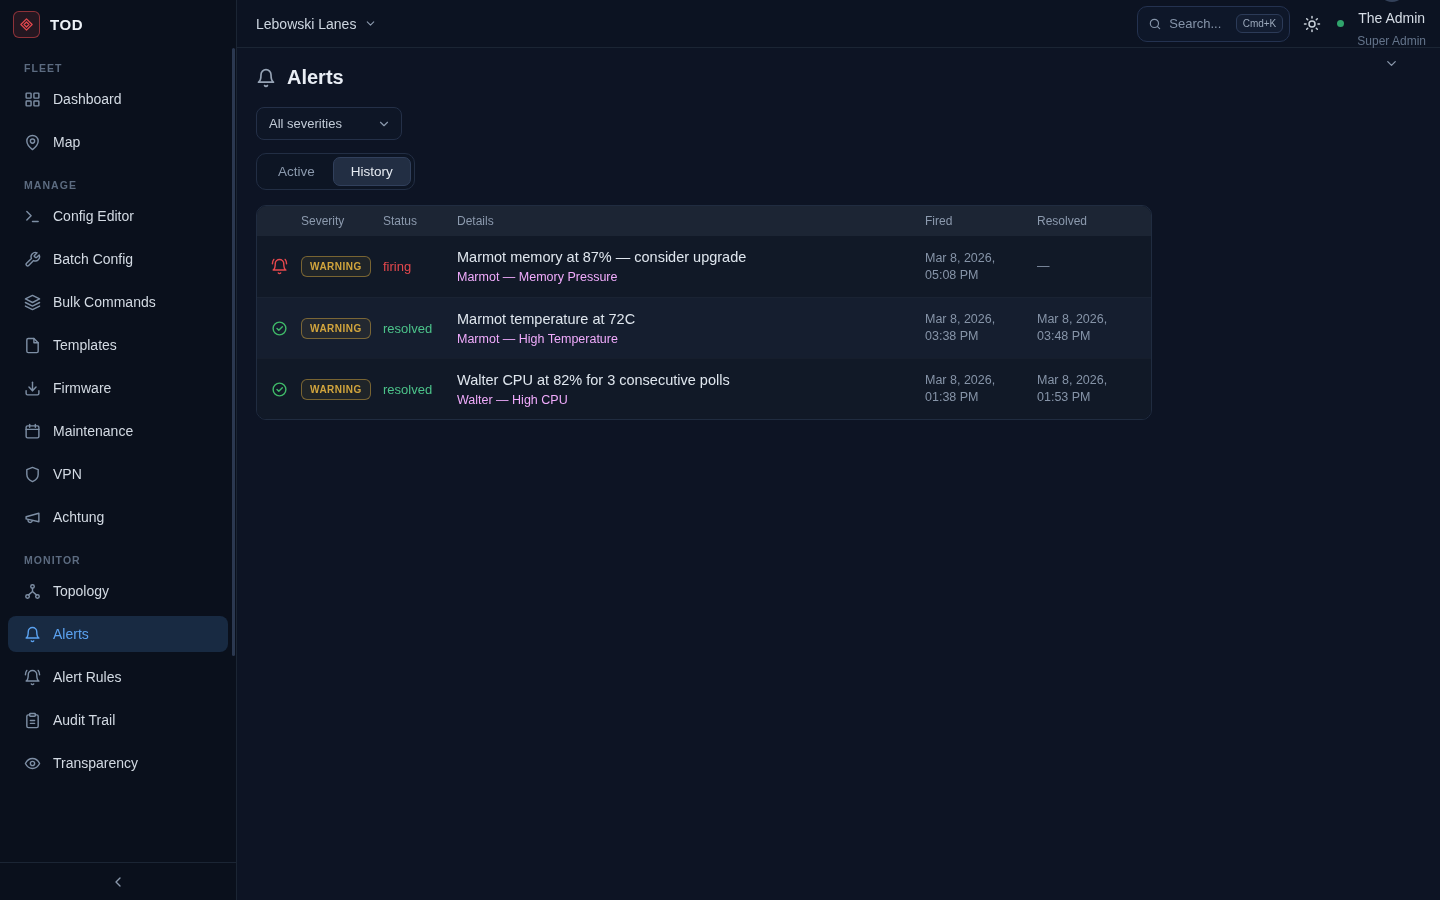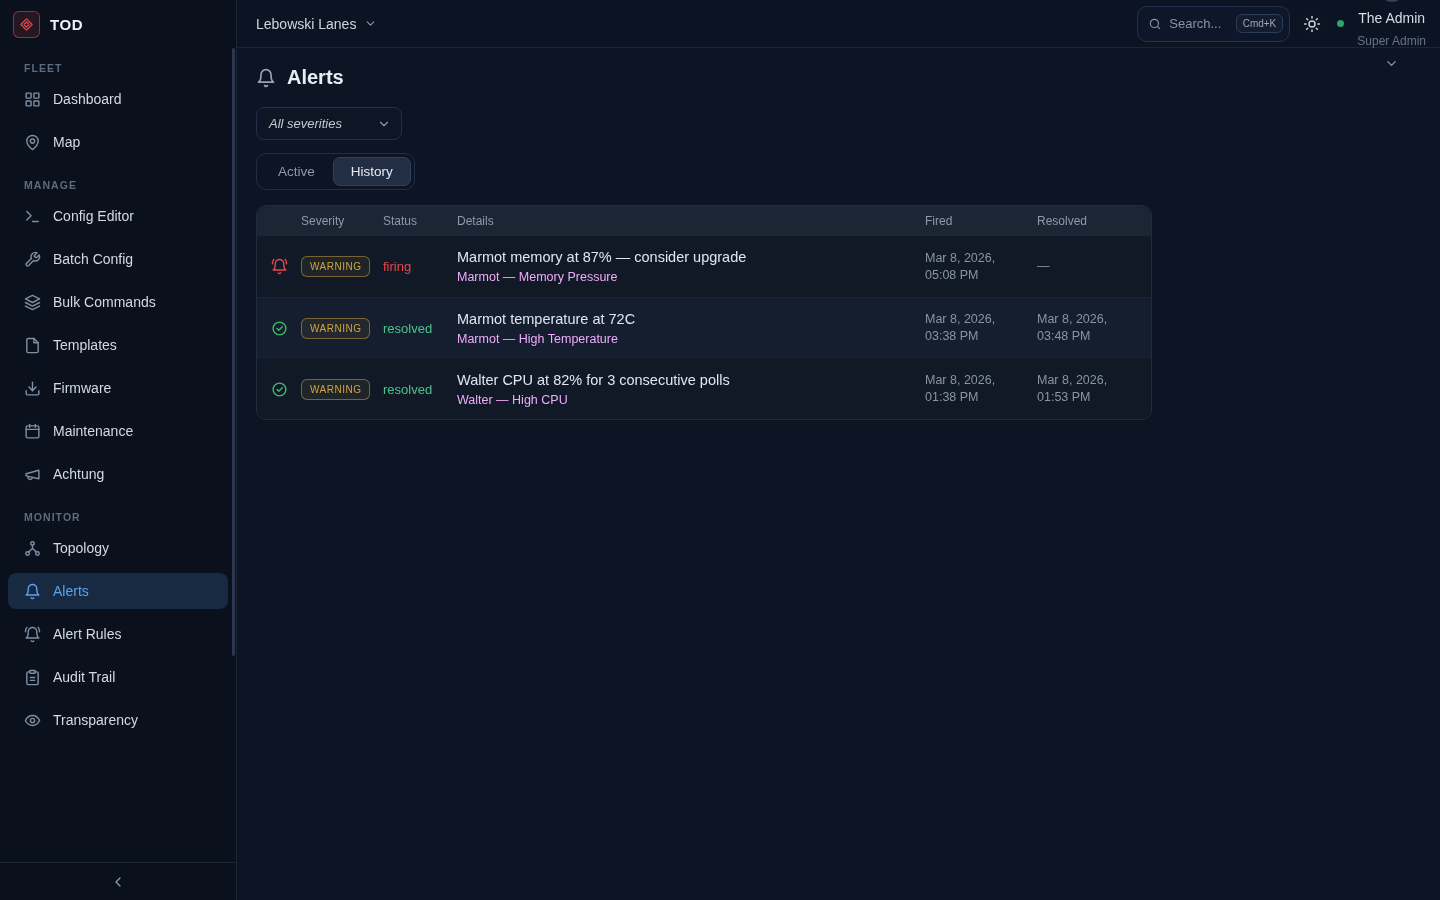--- a/index.html
+++ b/index.html
@@ -58,40 +58,40 @@
   .user-role { color:#64748b; font-size:12px; }
 
   
   .main { position:absolute; left:237px; top:48px; right:0; bottom:0;
           padding:18px 24px 0 19px; overflow:hidden; }
   .page-head { display:flex; align-items:center; gap:11px; color:#97a4b6; }
   .page-title { font-size:20px; font-weight:600; color:#e8edf4; }
   .filter-select { margin-top:18px; width:146px; height:33px; background:#0e1626;
                    border:1px solid #243048; border-radius:8px; display:flex;
                    align-items:center; justify-content:space-between;
-                   padding:0 10px 0 12px; color:#c2cbd7; font-size:13px; cursor:pointer;font-style:italic; }
+                   padding:0 10px 0 12px; color:#c2cbd7; font-size:13px; cursor:pointer; }
   .tabs { margin-top:13px; display:inline-flex; background:#0d1524; border:1px solid #222e44;
           border-radius:10px; padding:3px; }
   .tab { padding:6px 17px; border-radius:7px; font-size:13.5px; color:#8b99ad;
          border:1px solid transparent; cursor:pointer; }
   .tab.active { background:#222e43; border-color:#31405c; color:#e6ebf2; }
 
   .alerts-table { margin-top:15px; max-width:896px; border:1px solid #202c40;
                   border-radius:10px; overflow:hidden; }
   .t-head, .t-row { display:grid; grid-template-columns:44px 82px 74px 1fr 112px 114px; }
   .t-head { background:#1c2534; padding:8px 0; font-size:12px; color:#8c9aae; }
   .t-head > div { padding-right:10px; }
   .t-row { align-items:center; min-height:61px; padding:9px 0; cursor:pointer; }
   .t-body .t-row:nth-child(odd) { background:#111927; }
   .t-body .t-row:nth-child(even) { background:#151e2f; }
   .t-body .t-row + .t-row { border-top:1px solid rgba(255,255,255,.025); }
   .cell-icon { justify-self:center; display:flex; }
   .ic-firing { color:#e5484d; }
   .ic-resolved { color:#3fb968; }
-  .badge-warning { display:inline-block; font-size:10px; font-weight:400; letter-spacing:.05em;
+  .badge-warning { display:inline-block; font-size:10px; font-weight:700; letter-spacing:.05em;
                    color:#d2a53d; border:1px solid rgba(210,165,61,.5);
                    background:rgba(210,165,61,.08); border-radius:6px; padding:4px 8px; }
   .status-firing { color:#e5484d; font-size:13px; }
   .status-resolved { color:#4cc38a; font-size:13px; }
   .cell-details { padding-right:16px; }
   .cell-details .title { font-size:14.5px; color:#dfe6ee; }
   .cell-details .sub { font-size:12.5px; color:#f0abfc; margin-top:5px; }
   .cell-date { font-size:12.5px; color:#8694a8; line-height:1.35; padding-right:20px; }
 </style>
 </head>
@@ -183,20 +183,28 @@
     <div class="nav-item">
       <span class="nav-icon">
           <svg width="17" height="17" viewBox="0 0 24 24" fill="none" stroke="currentColor" stroke-width="2" stroke-linecap="round" stroke-linejoin="round">
             <rect x="3" y="4" width="18" height="17" rx="2"></rect>
             <line x1="8" y1="2" x2="8" y2="6"></line>
             <line x1="16" y1="2" x2="16" y2="6"></line>
             <line x1="3" y1="9" x2="21" y2="9"></line>
           </svg>
         </span>
       <span>Maintenance</span>
+    </div>
+    <div class="nav-item">
+      <span class="nav-icon">
+          <svg width="17" height="17" viewBox="0 0 24 24" fill="none" stroke="currentColor" stroke-width="2" stroke-linecap="round" stroke-linejoin="round">
+            <path d="M12 22s8-3.6 8-10V5l-8-3-8 3v7c0 6.4 8 10 8 10Z"></path>
+          </svg>
+        </span>
+      <span>VPN</span>
     </div>
     <div class="nav-item">
       <span class="nav-icon">
           <svg width="17" height="17" viewBox="0 0 24 24" fill="none" stroke="currentColor" stroke-width="2" stroke-linecap="round" stroke-linejoin="round">
             <path d="m3 11 18-5v12L3 14v-3Z"></path>
             <path d="M11.6 16.8a3 3 0 1 1-5.8-1.6"></path>
           </svg>
         </span>
       <span>Achtung</span>
     </div>

